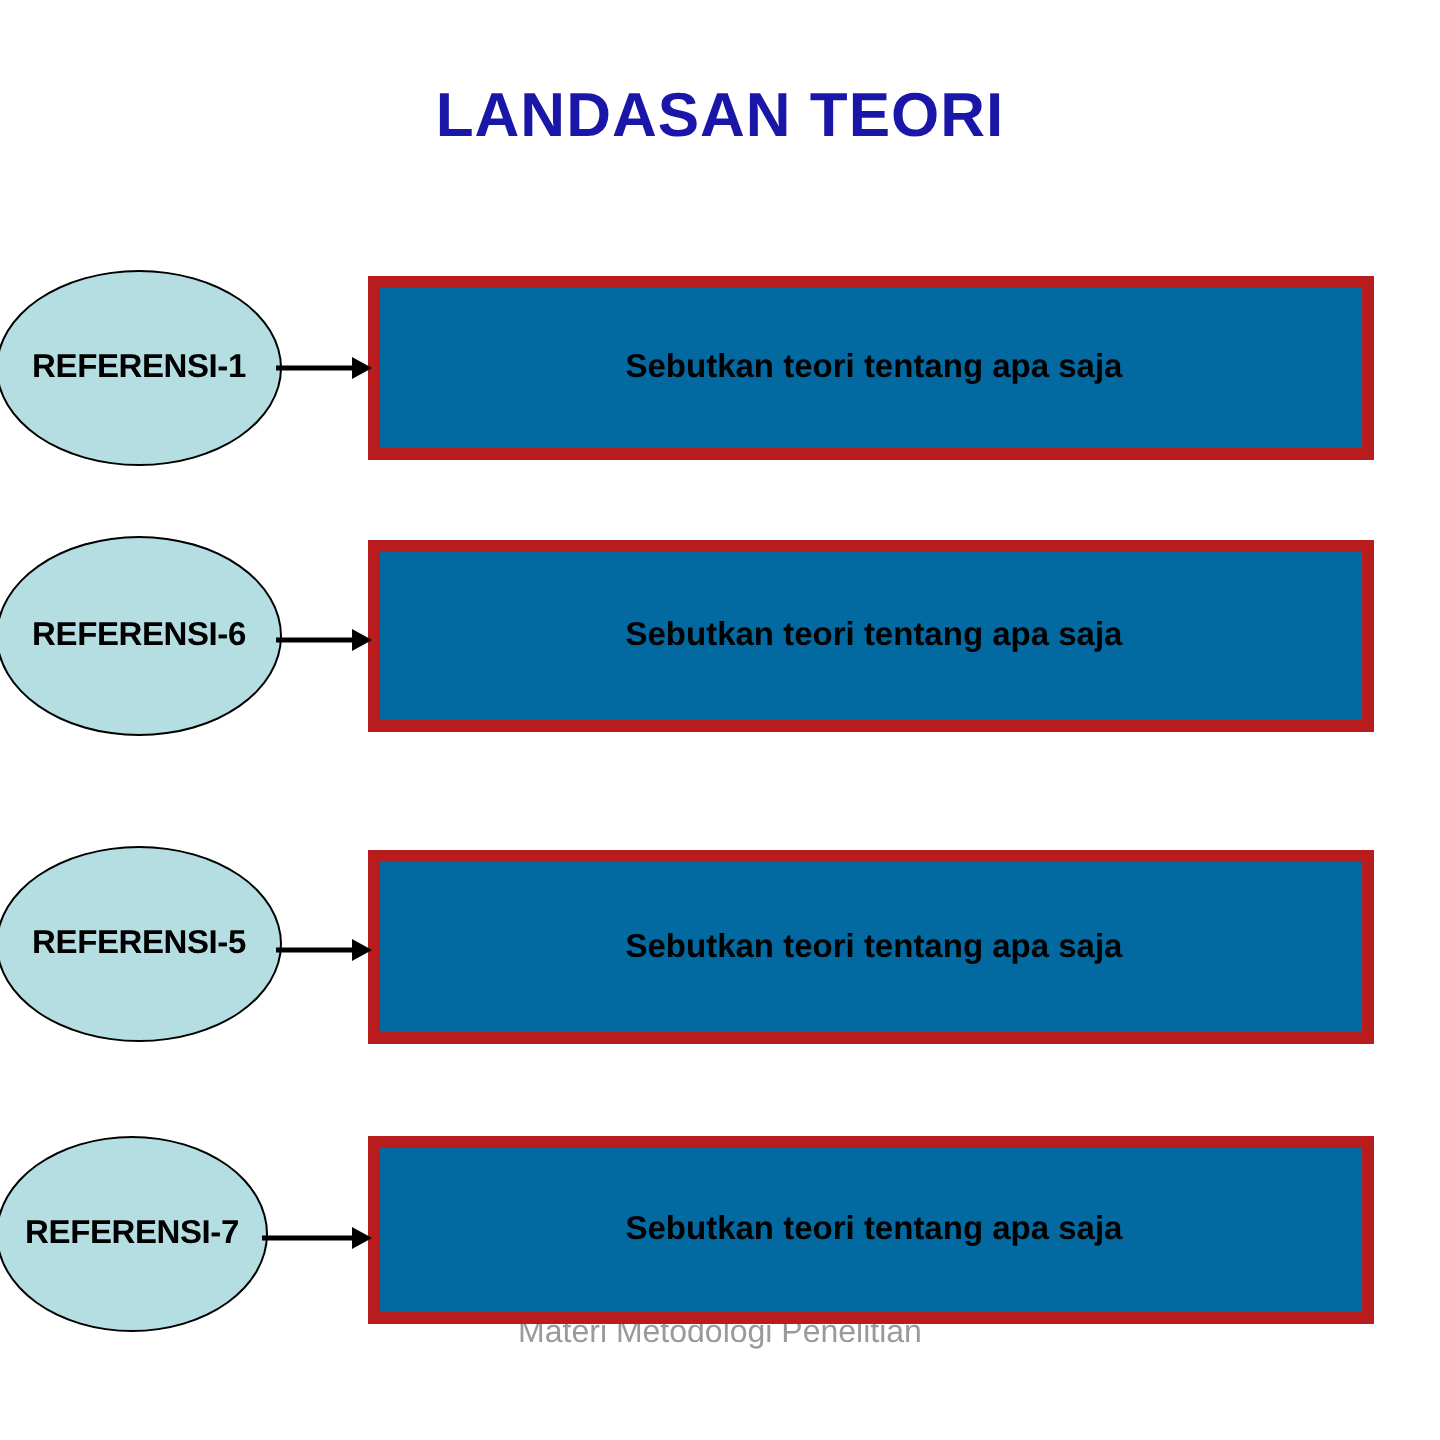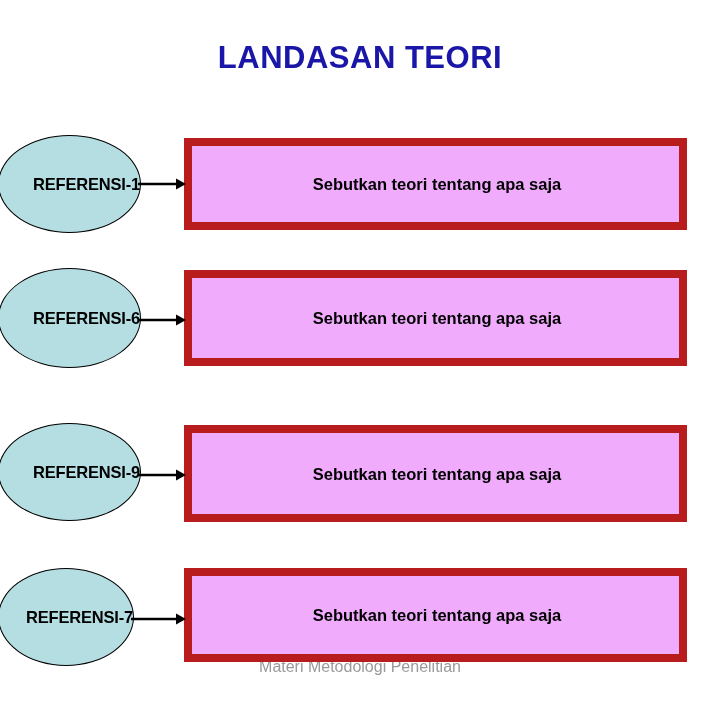--- a/index.html
+++ b/index.html
@@ -63,40 +63,40 @@
     border-radius: 50%;
     box-sizing: border-box;
     z-index: 3;
   }
   .node-ellipse-label {
     position: absolute;
     left: 0;
     width: 100%;
     top: 50%;
     transform: translateY(-50%);
-    text-align: right;
+    text-align: center;
     font-family: "Liberation Sans", sans-serif;
     font-size: 16.5px;
     font-weight: bold;
     color: #000000;
     letter-spacing: -0.2px;
     white-space: nowrap;
   }
 
   
   .connector-arrow {
     position: absolute;
     z-index: 4;
   }
 
   
   .node-box {
     position: absolute;
-    background: #f0abfc;
-    border: 8px solid #b91c1c;
+    background: #0369a1;
+    border: 6px solid #b91c1c;
     box-sizing: border-box;
     z-index: 2;
   }
   .node-box-label {
     position: absolute;
     left: 0;
     width: 100%;
     top: 50%;
     transform: translateY(-50%);
     text-align: center;
@@ -136,21 +136,21 @@
         <div class="connector-arrow" style="left: 138px; top: 313px; width: 48px; height: 14px;"><svg width="48" height="14" viewBox="0 0 48 14">
             <line x1="0" y1="7" x2="39" y2="7" stroke="#000000" stroke-width="2.4"></line>
             <polygon points="38,1.5 48,7 38,12.5" fill="#000000"></polygon>
           </svg></div>
         <div class="node-box" style="left: 184px; top: 270px; width: 503px; height: 96px;">
           <div class="node-box-label" style="transform: translate(1.5px, -50%);">Sebutkan teori tentang apa saja</div>
         </div>
       </div>
       <div class="flow-row" style="top: 0px;">
         <div class="node-ellipse" style="left: -2px; top: 423px; width: 143px; height: 98px;">
-          <div class="node-ellipse-label">REFERENSI-9</div>
+          <div class="node-ellipse-label">REFERENSI-5</div>
         </div>
         <div class="connector-arrow" style="left: 138px; top: 468px; width: 48px; height: 14px;"><svg width="48" height="14" viewBox="0 0 48 14">
             <line x1="0" y1="7" x2="39" y2="7" stroke="#000000" stroke-width="2.4"></line>
             <polygon points="38,1.5 48,7 38,12.5" fill="#000000"></polygon>
           </svg></div>
         <div class="node-box" style="left: 184px; top: 425px; width: 503px; height: 97px;">
           <div class="node-box-label" style="transform: translate(1.5px, -50%);">Sebutkan teori tentang apa saja</div>
         </div>
       </div>
       <div class="flow-row" style="top: 0px;">

